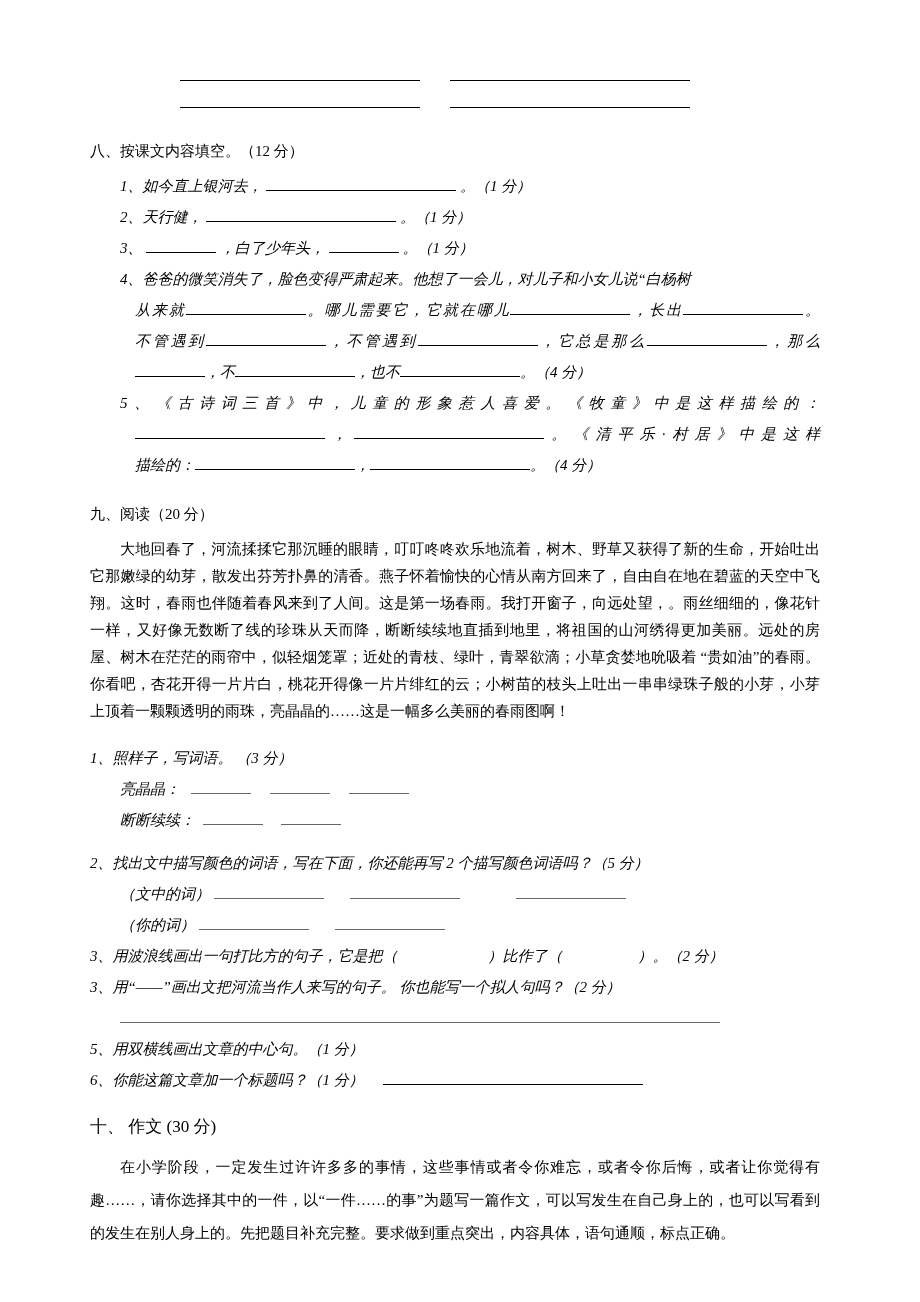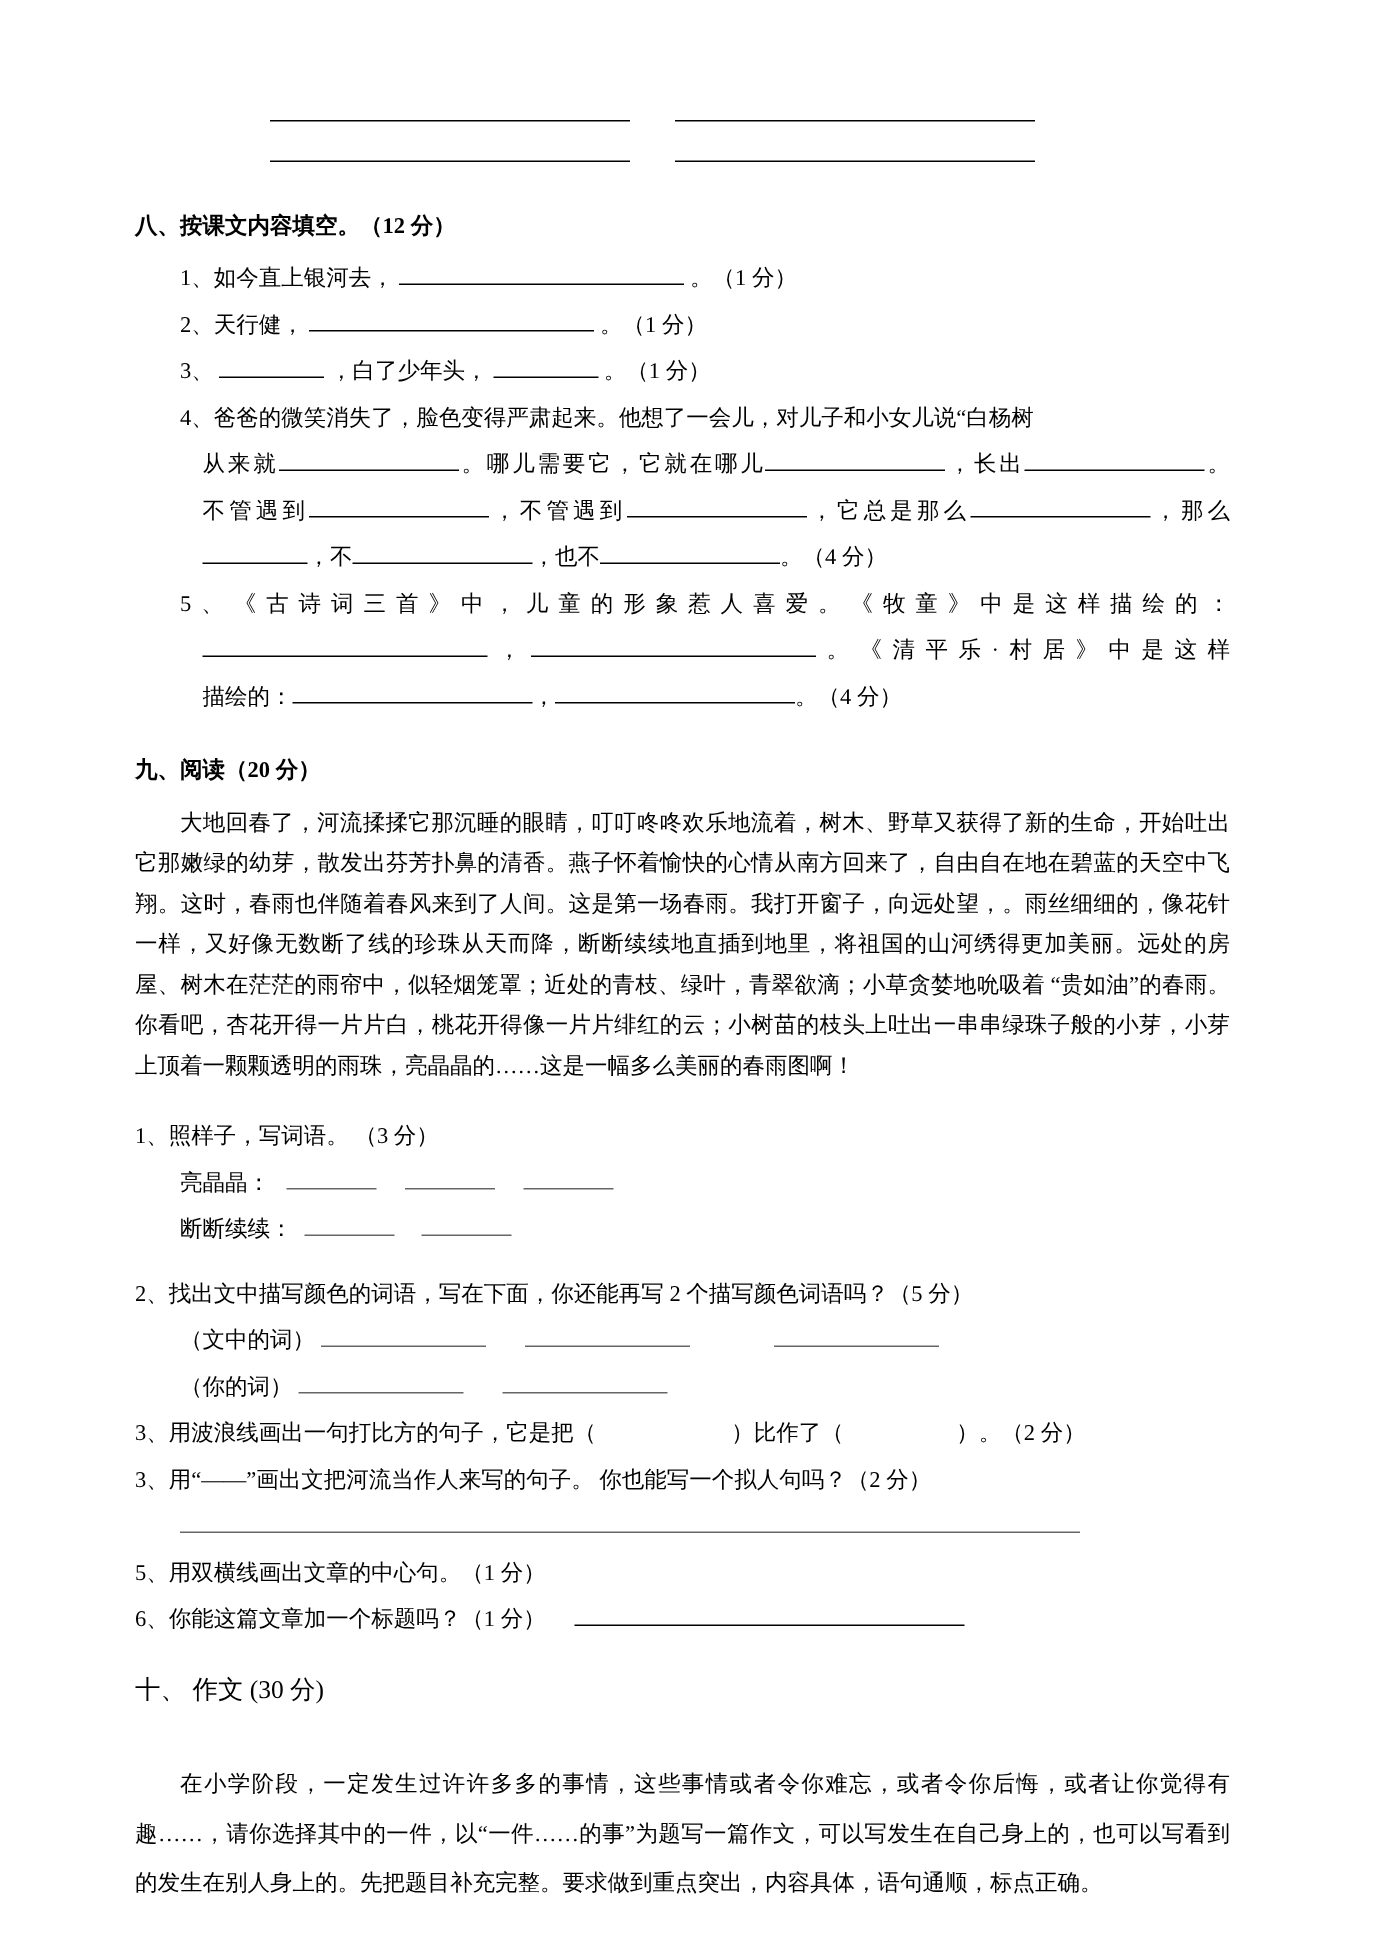--- a/index.html
+++ b/index.html
@@ -24,21 +24,20 @@
     }
     .blank-seg {
       border-bottom: 1px solid #000;
       width: 240px;
       height: 20px;
       display: inline-block;
     }
     .section-title {
       margin-top: 15px;
       margin-bottom: 8px;
-      font-weight: bold;
     }
     .indent-1 {
       margin-left: 30px;
     }
     .indent-2 {
       margin-left: 45px;
     }
     .fill {
       border-bottom: 1px solid #000;
       display: inline-block;
@@ -50,29 +49,30 @@
     .fill-md { min-width: 120px; }
     .fill-lg { min-width: 160px; }
     .fill-xl { min-width: 190px; }
     .passage {
       text-indent: 2em;
       margin-bottom: 20px;
       text-align: justify;
     }
     .q-line {
       margin-bottom: 4px;
+      font-style: italic;
     }
     .justify {
       text-align: justify;
       text-align-last: justify;
     }
     .section-ten-title {
       font-size: 17px;
       margin-top: 18px;
-      margin-bottom: 31px;
+      margin-bottom: 8px;
     }
     .essay-body {
       text-indent: 2em;
       line-height: 2.2;
       text-align: justify;
     }
     .small-fill {
       border-bottom: 1px solid #666;
       display: inline-block;
       min-width: 60px;

